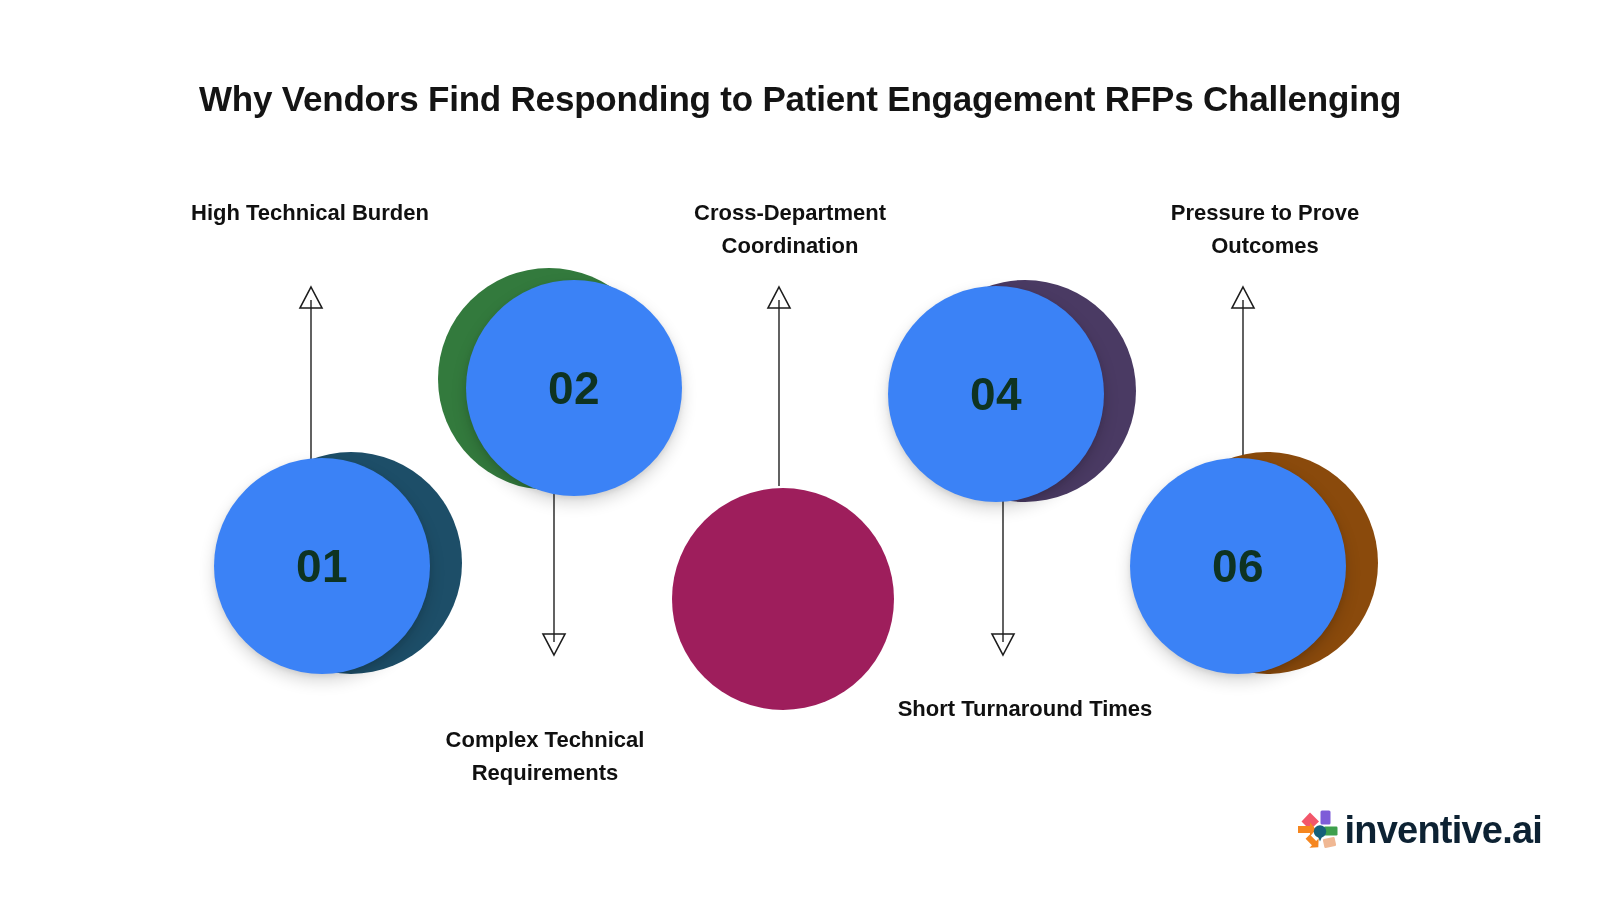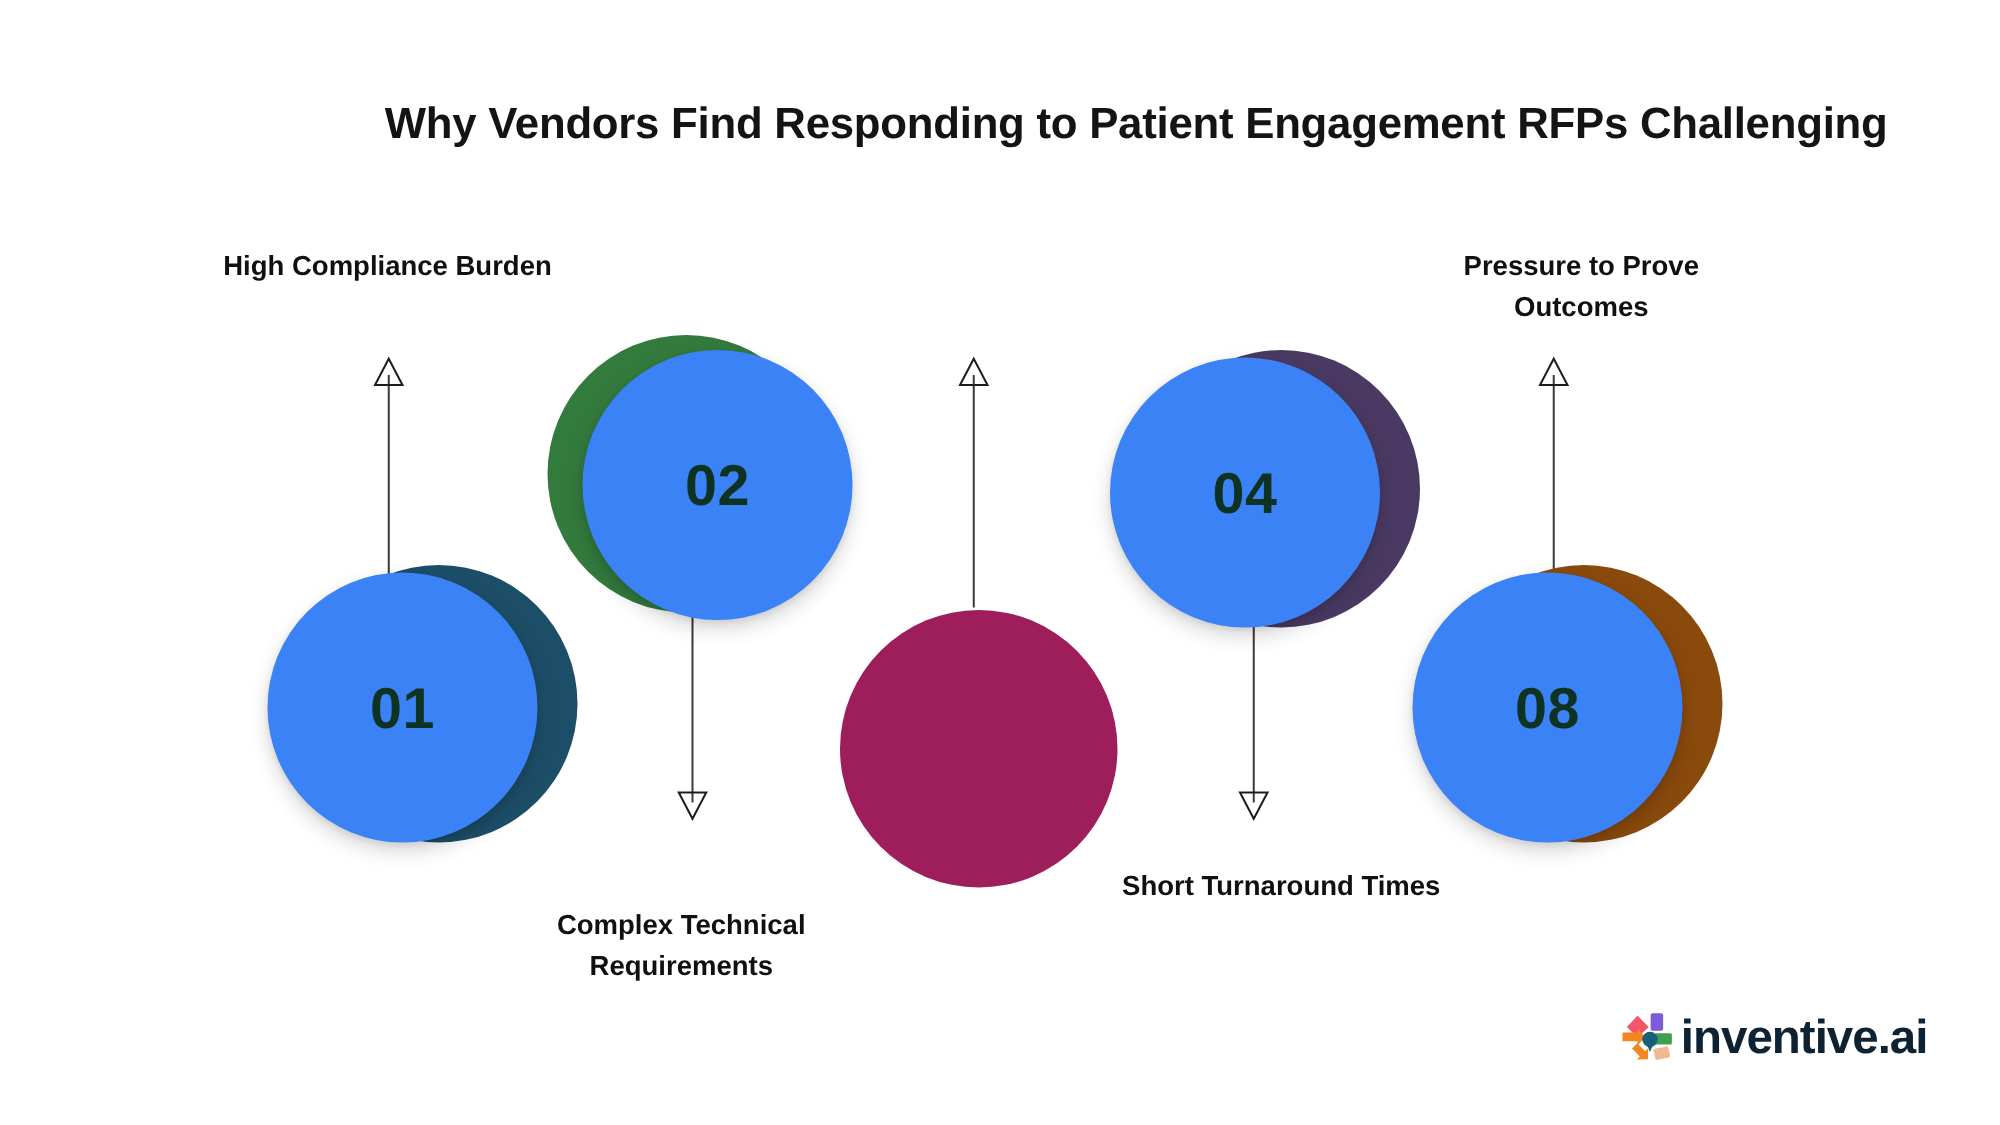--- a/index.html
+++ b/index.html
@@ -6,21 +6,21 @@
   body{
     width:1600px;height:900px;background:#ffffff;
     font-family:"Liberation Sans","DejaVu Sans",sans-serif;
     overflow:hidden;position:relative;
   }
   #stage{position:absolute;inset:0;}
 
   .title{
     position:absolute;left:90px;top:78px;width:1420px;
     font-size:35px;font-weight:bold;color:#141414;
-    letter-spacing:-0.2px;text-align:right;line-height:1.2;
+    letter-spacing:-0.2px;text-align:center;line-height:1.2;
     white-space:nowrap;
   }
 
   
   .node{position:absolute;width:250px;height:250px;}
   .crescent-wrap{position:absolute;inset:0;}
   .back-disc{
     position:absolute;width:222px;height:222px;border-radius:50%;
   }
   .front-disc{
@@ -67,23 +67,26 @@
   }
 </style>
 </head>
 <body>
 
 <div id="stage">
 
   <div class="title">Why Vendors Find Responding to Patient Engagement RFPs Challenging</div>
 
   <div class="label" style="left:160px;top:196px;">
-    <span>High Compliance Burden</span>
+    <span>High Technical Burden</span>
   </div>
 
+  <div class="label" style="left:640px;top:196px;">
+    <span>Cross-Department Coordination</span>
+  </div>
 
   <div class="label" style="left:1115px;top:196px;">
     <span>Pressure to Prove Outcomes</span>
   </div>
 
   <div class="label" style="left:395px;top:692px;margin-top:31px;">
     <span>Complex Technical Requirements</span>
   </div>
 
   <div class="label" style="left:875px;top:692px;">
@@ -155,21 +158,21 @@
       <div class="front-disc">
         <span class="num">04</span>
       </div>
     </div>
   </div>
 
   <div class="node cres-right" style="left:1130px;top:444px;">
     <div class="crescent-wrap">
       <div class="back-disc" style="background:#8a4a0c;"></div>
       <div class="front-disc">
-        <span class="num">08</span>
+        <span class="num">06</span>
       </div>
     </div>
   </div>
 
   <div class="logo">
     <div class="logo-mark">
       <svg width="44" height="44" viewBox="0 0 44 44" aria-hidden="true">
 
         <rect x="24.5" y="2.5" width="10" height="14" rx="1.5" fill="#7e5cd8"></rect>
 

